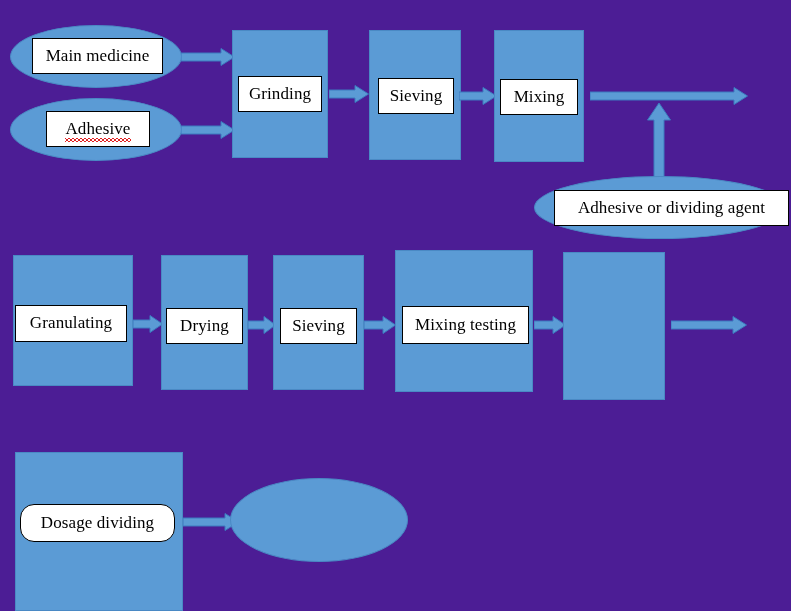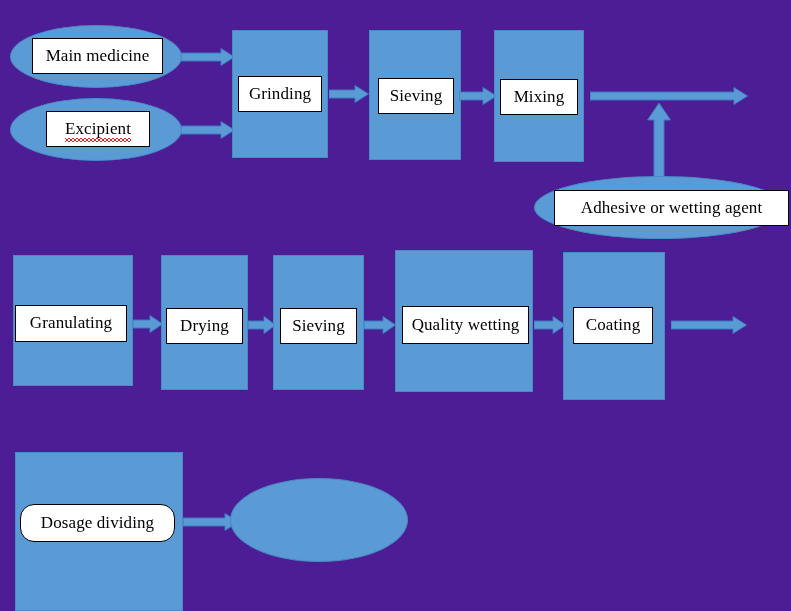--- a/index.html
+++ b/index.html
@@ -86,21 +86,21 @@
 
 <div id="canvas">
 
   <div class="ellipse" style="left:10px; top:25px; width:172px; height:63px;"></div>
   <div class="label-box" style="left:32px; top:38px; width:131px; height:36px;">
     <span class="txt">Main medicine</span>
   </div>
 
   <div class="ellipse" style="left:10px; top:98px; width:172px; height:63px;"></div>
   <div class="label-box misspelled" style="left:46px; top:111px; width:104px; height:36px;">
-    <span class="txt">Excipient</span>
+    <span class="txt">Adhesive</span>
   </div>
 
   <span class="arrow-h" style="left:181px; top:48px;">
     <svg width="54" height="18" viewBox="0 0 54 18">
       <path class="ar-fill" d="M0,5 L40,5 L40,0.5 L53.5,9 L40,17.5 L40,13 L0,13 Z"></path>
     </svg>
   </span>
 
   <span class="arrow-h" style="left:181px; top:121px;">
     <svg width="54" height="18" viewBox="0 0 54 18">
@@ -142,21 +142,21 @@
   </span>
 
   <span class="arrow-v" style="left:647px; top:102px;">
     <svg width="24" height="82" viewBox="0 0 24 82">
       <path class="ar-fill" d="M7,81 L7,18 L0.5,18 L12,1 L23.5,18 L17,18 L17,81 Z"></path>
     </svg>
   </span>
 
   <div class="ellipse" style="left:534px; top:176px; width:252px; height:63px;"></div>
   <div class="label-box" style="left:554px; top:190px; width:235px; height:36px;">
-    <span class="txt">Adhesive or wetting agent</span>
+    <span class="txt">Adhesive or dividing agent</span>
   </div>
 
   <div class="proc-box" style="left:13px; top:255px; width:120px; height:131px;"></div>
   <div class="label-box" style="left:15px; top:305px; width:112px; height:37px;">
     <span class="txt">Granulating</span>
   </div>
 
   <span class="arrow-h" style="left:133px; top:315px;">
     <svg width="30" height="18" viewBox="0 0 30 18">
       <path class="ar-fill" d="M0,5 L17,5 L17,0.5 L29.5,9 L17,17.5 L17,13 L0,13 Z"></path>
@@ -180,33 +180,30 @@
   </div>
 
   <span class="arrow-h" style="left:364px; top:316px;">
     <svg width="32" height="18" viewBox="0 0 32 18">
       <path class="ar-fill" d="M0,5 L19,5 L19,0.5 L31.5,9 L19,17.5 L19,13 L0,13 Z"></path>
     </svg>
   </span>
 
   <div class="proc-box" style="left:395px; top:250px; width:138px; height:142px;"></div>
   <div class="label-box" style="left:402px; top:306px; width:127px; height:38px;">
-    <span class="txt">Quality wetting</span>
+    <span class="txt">Mixing testing</span>
   </div>
 
   <span class="arrow-h" style="left:534px; top:316px;">
     <svg width="32" height="18" viewBox="0 0 32 18">
       <path class="ar-fill" d="M0,5 L19,5 L19,0.5 L31.5,9 L19,17.5 L19,13 L0,13 Z"></path>
     </svg>
   </span>
 
   <div class="proc-box" style="left:563px; top:252px; width:102px; height:148px;"></div>
-  <div class="label-box" style="left:573px; top:307px; width:80px; height:37px;">
-    <span class="txt">Coating</span>
-  </div>
 
   <span class="arrow-h" style="left:671px; top:316px;">
     <svg width="76" height="18" viewBox="0 0 76 18">
       <path class="ar-fill" d="M0,5 L62,5 L62,0.5 L75.5,9 L62,17.5 L62,13 L0,13 Z"></path>
     </svg>
   </span>
 
   <div class="proc-box" style="left:15px; top:452px; width:168px; height:159px;"></div>
   <div class="label-box" style="left:20px; top:504px; width:155px; height:38px;border-radius:14px;">
     <span class="txt">Dosage dividing</span>

